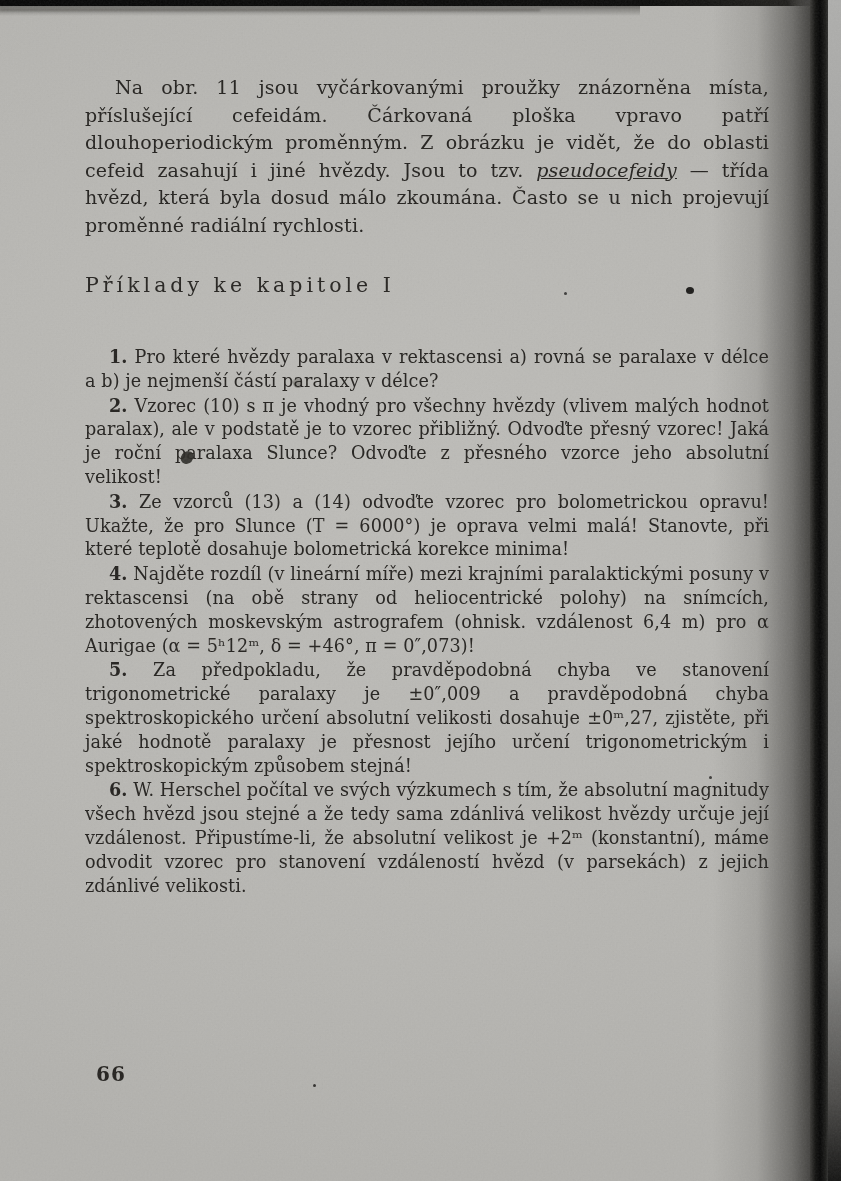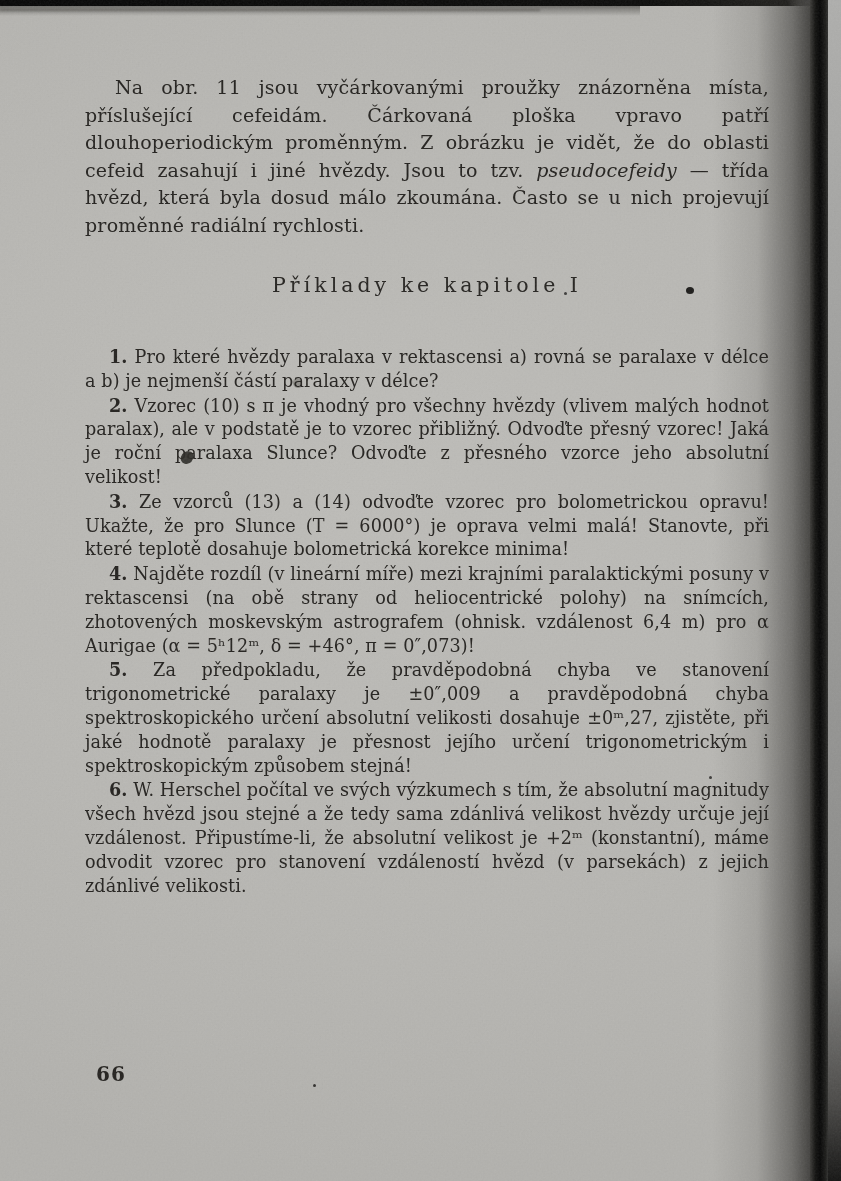--- a/index.html
+++ b/index.html
@@ -21,24 +21,24 @@
     position: absolute; left: 85px; top: 74px; width: 684px; z-index: 3;
   }
   .intro {
     margin: 0;
     font-size: 19px;
     line-height: 27.5px;
     text-align: justify;
     text-indent: 30px;
     letter-spacing: .2px;
   }
-  .intro .it { font-style: italic; }
+  .intro .it { font-style: italic; text-decoration: underline; }
   .heading {
     margin: 34px 0 0 0;
-    text-align: center;
+    text-align: left;
     font-size: 20.5px;
     font-weight: 500;
     letter-spacing: 4px;
     color: #262421;
   }
   .examples { margin-top: 48px; }
   .examples p {
     margin: 0;
     font-size: 17.6px;
     line-height: 23.8px;

